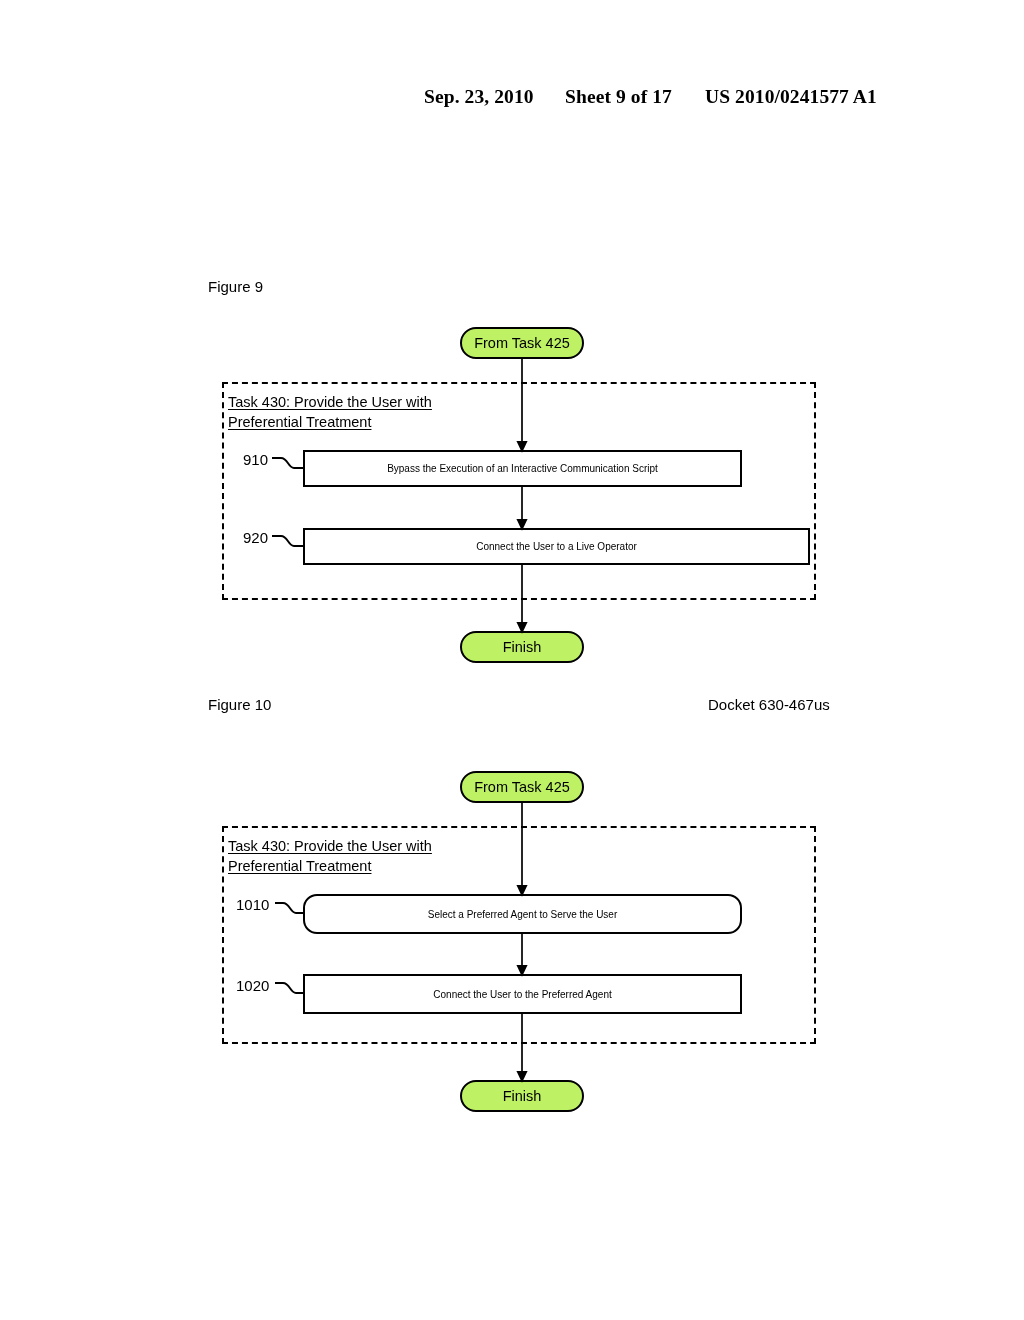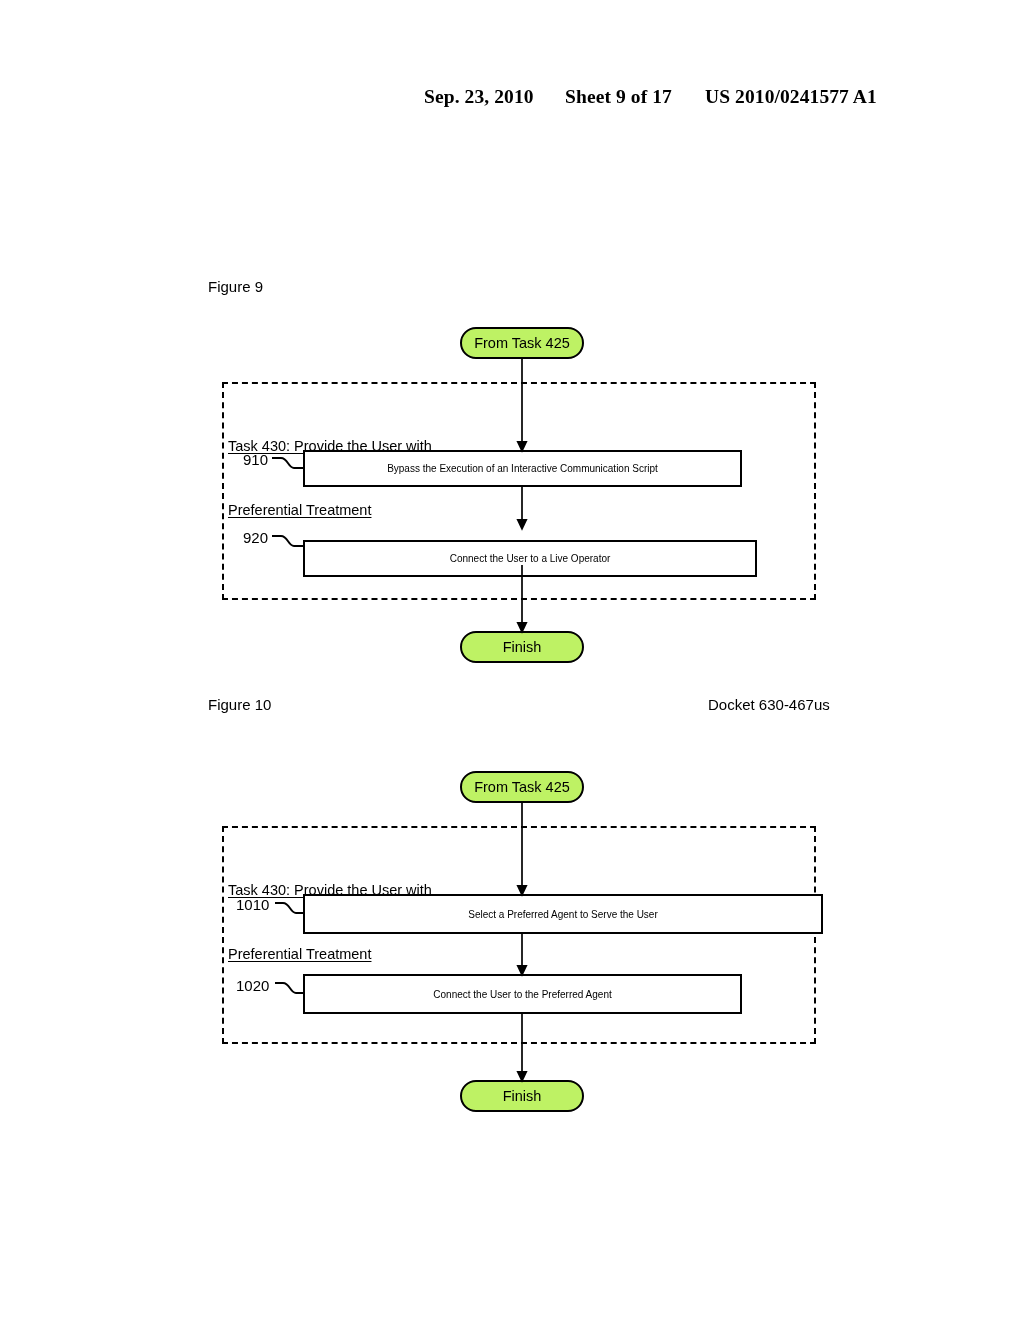--- a/index.html
+++ b/index.html
@@ -87,21 +87,20 @@
   .group-title {
     position: absolute;
     font-size: 14.5px;
     line-height: 20px;
     white-space: nowrap;
   }
   .group-title span {
     display: inline-block;
     text-decoration: underline;
     text-underline-offset: 2px;
-    margin-top: 44px;
   }
 
   
   .ref-num {
     position: absolute;
     font-size: 15px;
     white-space: nowrap;
   }
 
   
@@ -133,41 +132,41 @@
 
   <div class="group-title" style="left:228px; top:392px;">
     <span>Task 430: Provide the User with</span><br>
     <span>Preferential Treatment</span>
   </div>
 
   <div class="ref-num" style="left:243px; top:451px;text-align:center;">910</div>
   <div class="proc-box" style="left:303px; top:450px; width:439px; height:37px;">Bypass the Execution of an Interactive Communication Script</div>
 
   <div class="ref-num" style="left:243px; top:529px;">920</div>
-  <div class="proc-box" style="left:303px; top:540px; width:454px; height:37px;">Connect the User to a Live Operator</div>
+  <div class="proc-box" style="left:303px; top:528px; width:507px; height:37px;">Connect the User to a Live Operator</div>
 
   <div class="terminal" style="left:460px; top:631px; width:124px; height:32px;">Finish</div>
 </div>
 
 <div class="fig-caption" id="fig10-caption">Figure 10</div>
 <div id="docket-label">Docket 630-467us</div>
 
 <div class="diagram">
 
   <div class="terminal" style="left:460px; top:771px; width:124px; height:32px;">From Task 425</div>
 
   <div class="dashed-group" style="left:222px; top:826px; width:594px; height:218px;"></div>
 
   <div class="group-title" style="left:228px; top:836px;">
     <span>Task 430: Provide the User with</span><br>
     <span>Preferential Treatment</span>
   </div>
 
   <div class="ref-num" style="left:236px; top:896px;">1010</div>
-  <div class="proc-box" style="left:303px; top:894px; width:520px; height:40px;">Select a Preferred Agent to Serve the User</div>
+  <div class="proc-box" style="left:303px; top:894px; width:439px; height:40px;border-radius:14px;">Select a Preferred Agent to Serve the User</div>
 
   <div class="ref-num" style="left:236px; top:977px;">1020</div>
   <div class="proc-box" style="left:303px; top:974px; width:439px; height:40px;">Connect the User to the Preferred Agent</div>
 
   <div class="terminal" style="left:460px; top:1080px; width:124px; height:32px;">Finish</div>
 </div>
 
 <svg class="connectors" viewBox="0 0 1024 1320" width="1024" height="1320" xmlns="http://www.w3.org/2000/svg">
   <defs>
     <marker id="arrowhead" markerWidth="9" markerHeight="9" refX="3.2" refY="4" orient="auto" markerUnits="strokeWidth">

